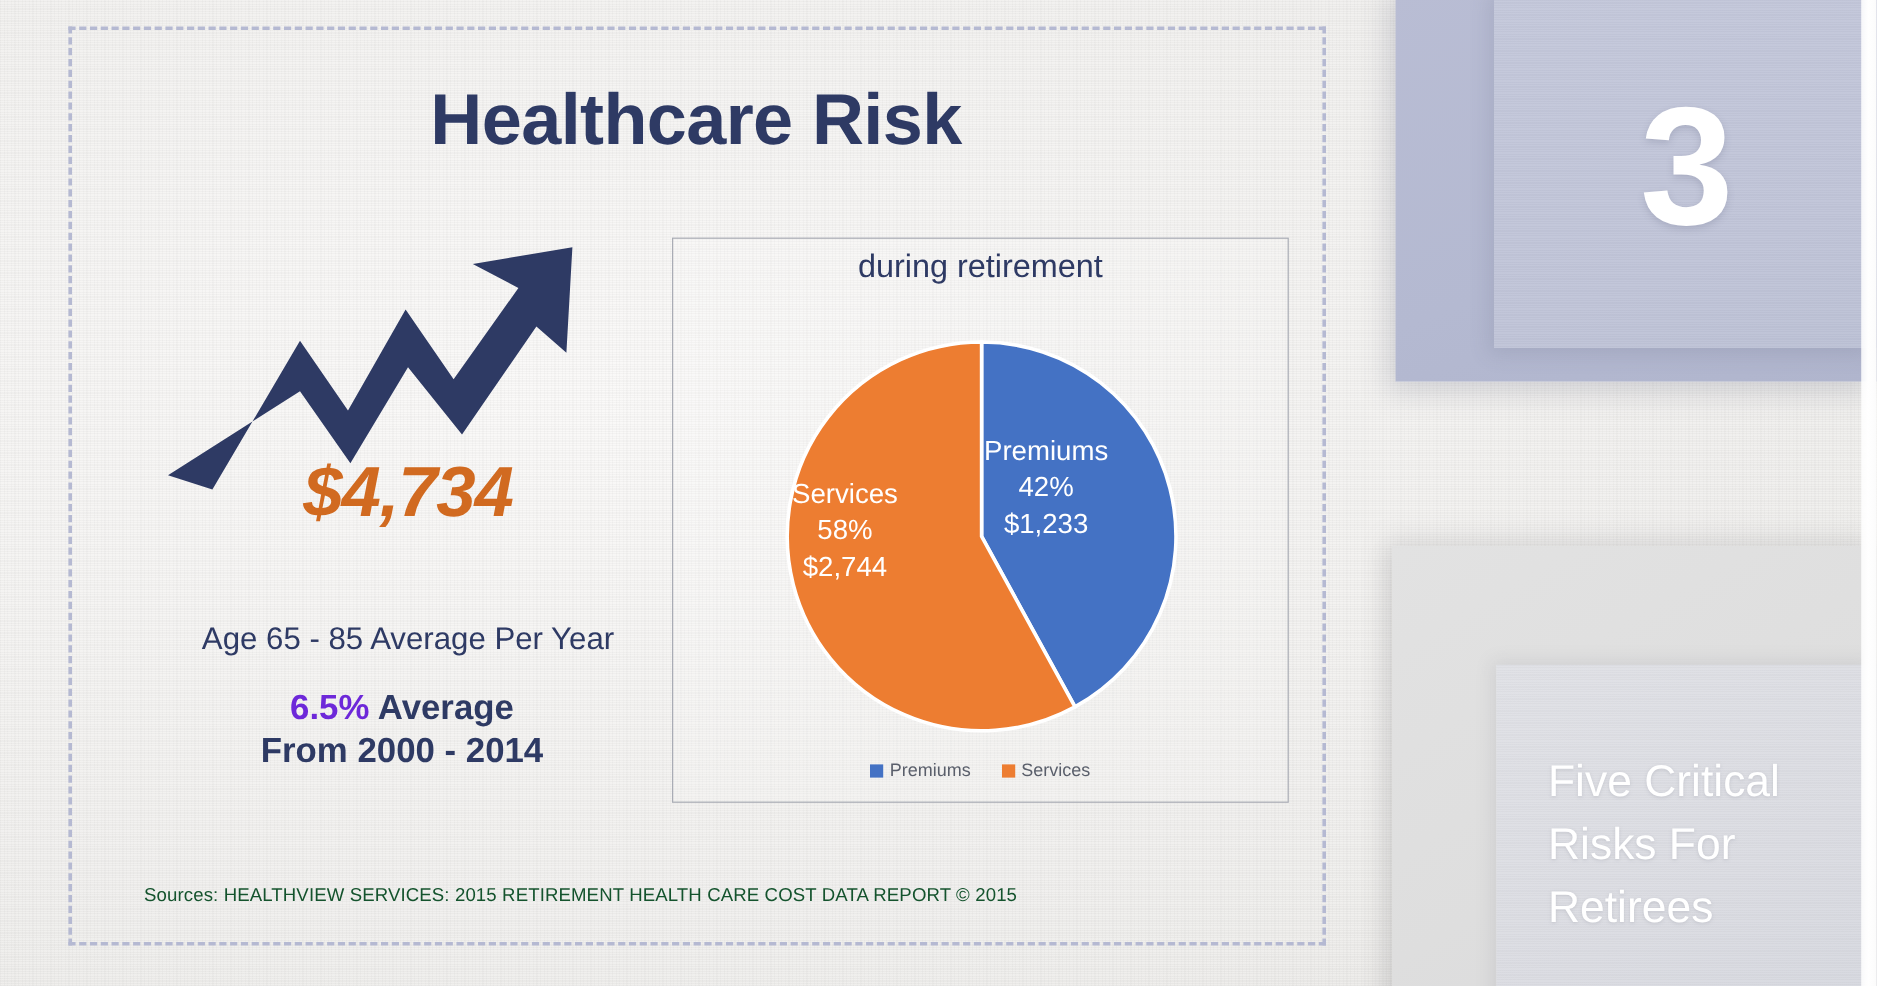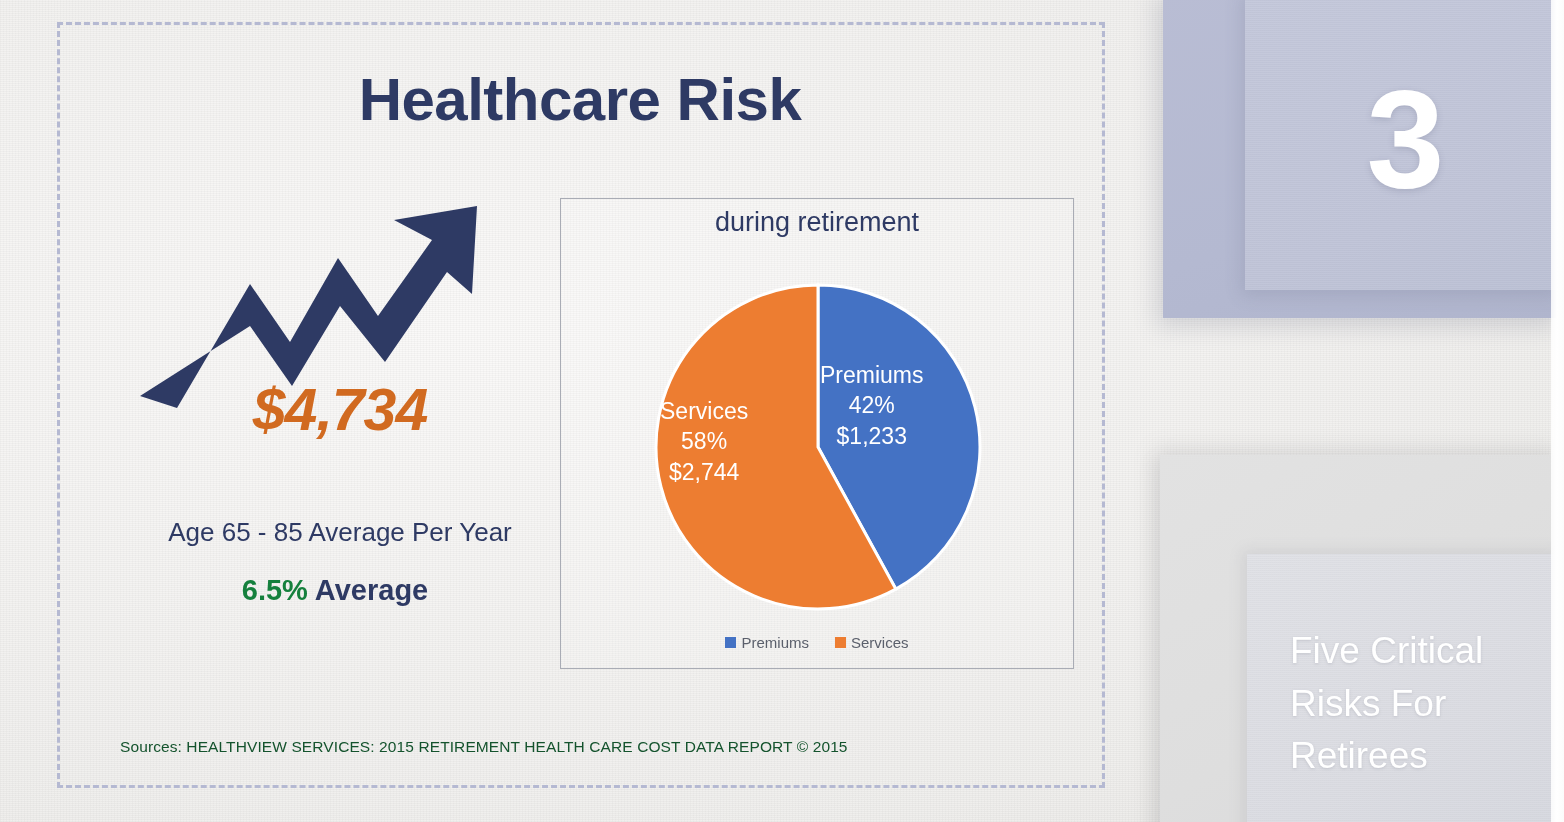--- a/index.html
+++ b/index.html
@@ -156,21 +156,21 @@
   .stat-block {
     position: absolute;
     left: 150px; top: 572px;
     width: 370px;
     text-align: center;
     color: #2e3a64;
     font-size: 29px;
     font-weight: bold;
     line-height: 1.25;
   }
-  .stat-accent { color: #15803d; }
+  .stat-accent { color: #6d28d9; }
   .misspelled {
     position: relative;
     display: inline-block;
   }
   .misspelled::after {
     content: "";
     position: absolute;
     left: 0; right: 0; bottom: -2px;
     height: 4px;
     background-image: repeating-linear-gradient(135deg,
@@ -269,20 +269,21 @@
     </svg>
   </div>
 
   <div class="big-money">$4,734</div>
   <div class="money-sub">Age 65 - 85 Average Per Year</div>
 
   <div class="stat-block">
     <div>
       <span class="stat-accent">6.5%</span><span> Average</span>
     </div>
+    <div>From 2000 - 2014</div>
   </div>
 
   <div class="sources">Sources: HEALTHVIEW SERVICES: 2015 RETIREMENT HEALTH CARE COST DATA REPORT ©  2015</div>
 
   <div class="chart-box"></div>
   <div class="chart-title">
     <div>during retirement</div>
   </div>
 
   <div class="pie-wrap">

